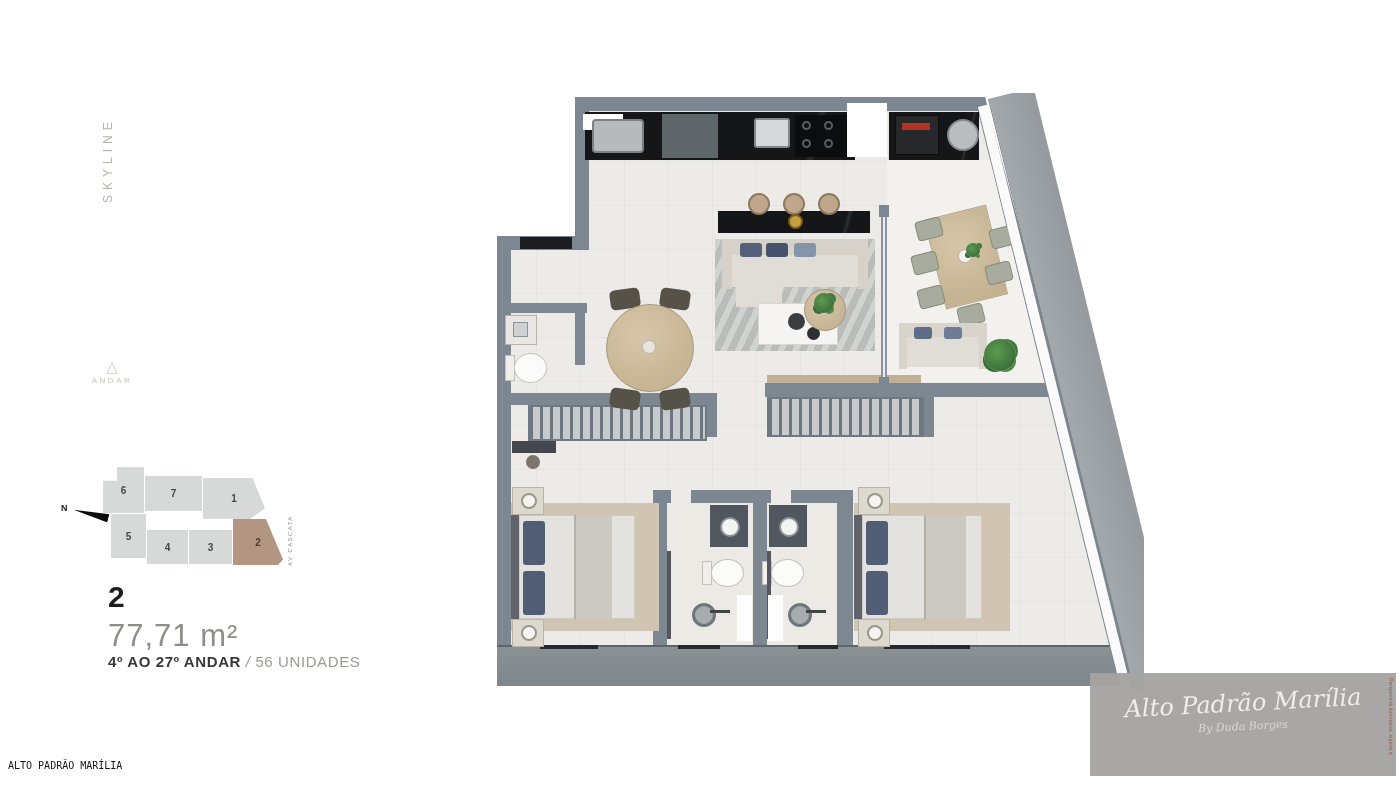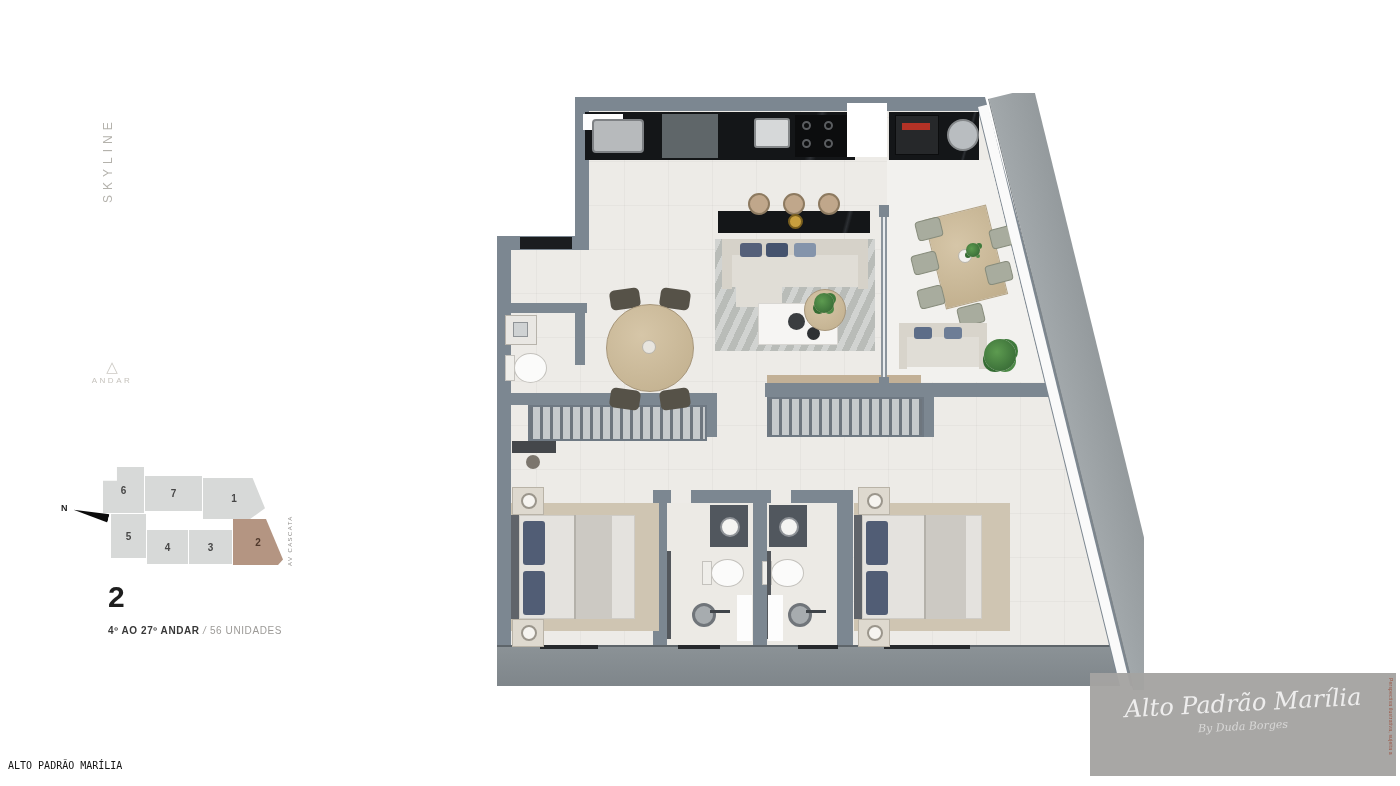--- a/index.html
+++ b/index.html
@@ -30,21 +30,21 @@
   #kp-arrow{position:absolute;left:13px;top:49px;width:36px;height:10px;background:#0c0c0c;
      clip-path:polygon(0 50%,100% 8%,100% 92%);transform:rotate(14deg);}
   #kp-street{position:absolute;left:227px;top:34px;height:72px;writing-mode:vertical-rl;
      transform:rotate(180deg);font-size:6px;letter-spacing:1.4px;color:#8d8b88;}
 
   
   #unitinfo{position:absolute;left:108px;top:582px;width:260px;}
   #unitinfo .num{font-size:30px;font-weight:800;color:#1e1e1e;line-height:1;}
   #unitinfo .area{margin-top:7px;font-size:31px;font-weight:300;color:#8f8d8a;
      letter-spacing:1px;line-height:1.1;}
-  #unitinfo .floors{margin-top:13px;font-size:10px;letter-spacing:.6px;}
+  #unitinfo .floors{margin-top:0;font-size:15px;letter-spacing:.6px;}
   #unitinfo .floors .b{font-weight:700;color:#383838;}
   #unitinfo .floors .sep{color:#9c9a97;font-style:italic;}
   #unitinfo .floors .lt{color:#9c9a97;}
 
   
   #footerbrand{position:absolute;left:8px;top:760px;
      font-family:"DejaVu Sans Mono", monospace;font-size:10px;color:#141414;}
   #watermark{position:absolute;left:1090px;top:673px;width:306px;height:103px;
      background:rgba(164,163,161,.96);}
   #watermark .title{margin-top:16px;text-align:center;
@@ -135,20 +135,21 @@
         <span>3</span>
       </div>
     <div class="kp-unit kp-hi" style="left:173px;top:59px;width:50px;height:46px;clip-path:polygon(0 0,66% 0,100% 88%,90% 100%,0 100%);">
         <span>2</span>
       </div>
     <div id="kp-street">AV CASCATA</div>
   </div>
 
   <div id="unitinfo">
     <div class="num">2</div>
+    <div class="area"><span>77,71</span> <span>m²</span></div>
     <div class="floors"><span class="b">4º AO 27º ANDAR</span> <span class="sep">/</span> <span class="lt">56 UNIDADES</span></div>
   </div>
 
   <div id="plan">
     <div id="plan-base"></div>
     <div id="plan-floor"></div>
     <div id="terrace-floor"></div>
     <div id="slab"></div>
     <div class="slabwin" style="left:48px;top:552px;width:58px;height:4px;"></div>
     <div class="slabwin" style="left:186px;top:552px;width:42px;height:4px;"></div>

